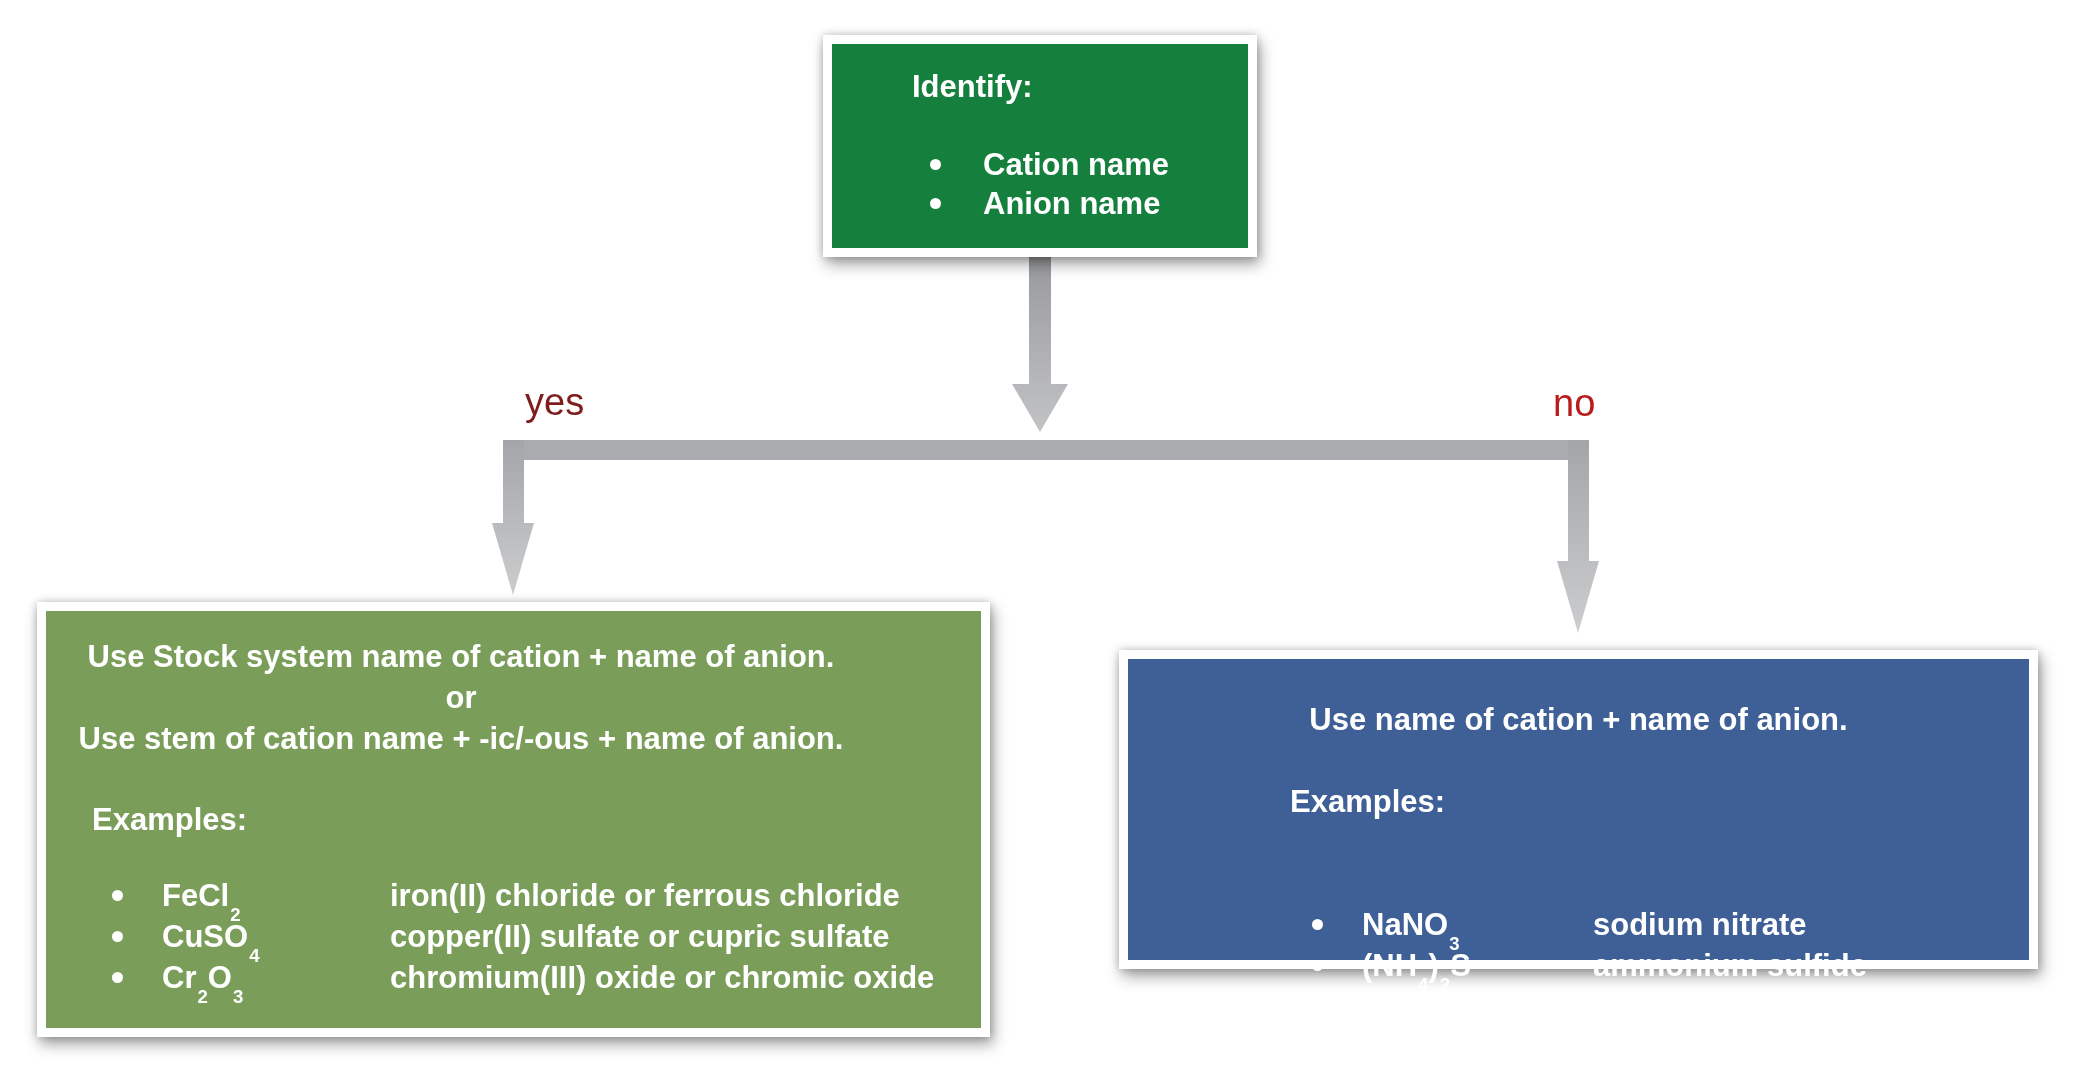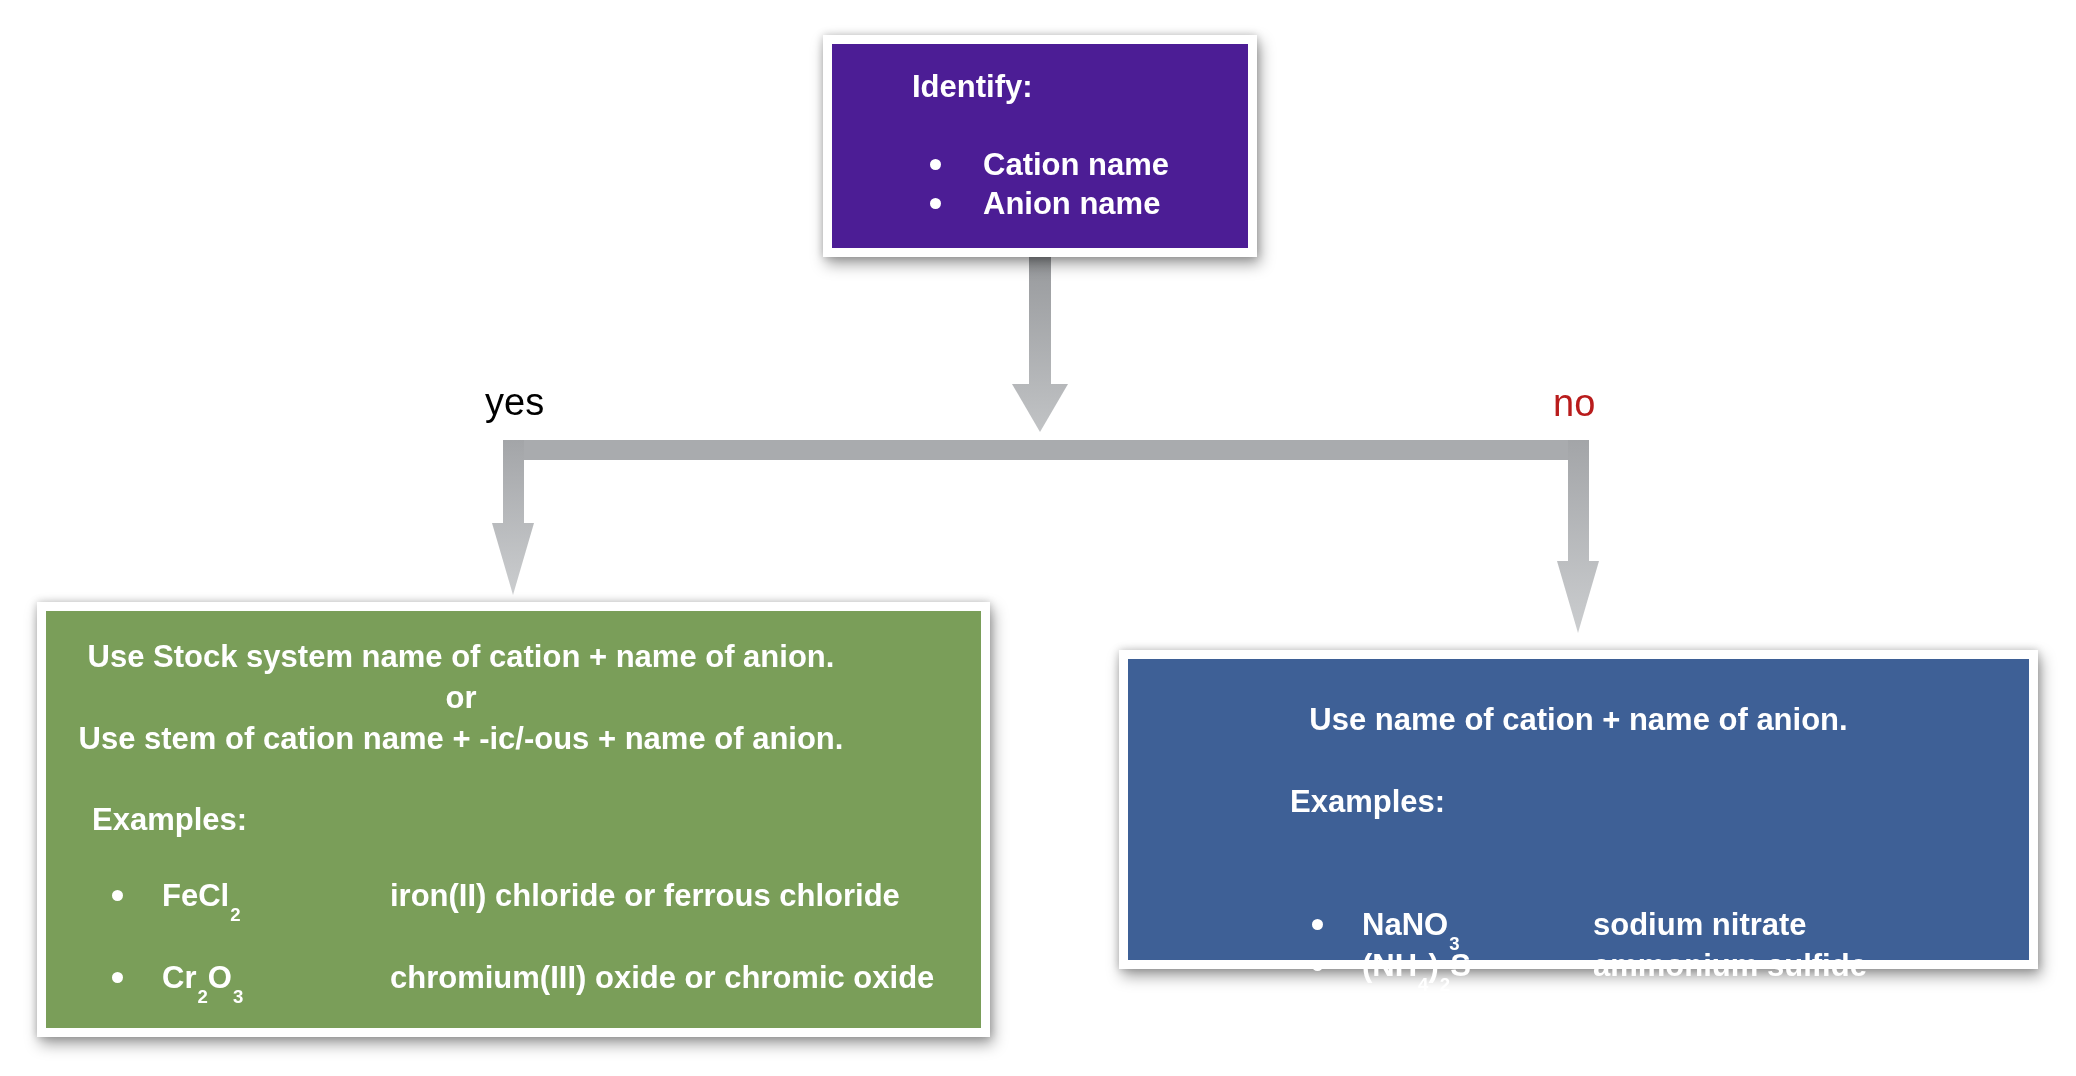--- a/index.html
+++ b/index.html
@@ -97,25 +97,25 @@
       <rect x="503" y="440" width="21" height="87" fill="url(#gLeft)"></rect>
       <polygon points="492,523 534,523 513,595" fill="url(#gLeft)"></polygon>
     </g>
     <g>
       <rect x="1568" y="440" width="21" height="125" fill="url(#gRight)"></rect>
       <polygon points="1557,561 1599,561 1578,633" fill="url(#gRight)"></polygon>
     </g>
   </svg>
 
 
-  <div class="branch-label" id="label-yes" style="color: #000000;">yes</div>
+  <div class="branch-label" id="label-yes" style="color: #7f1d1d; margin-left: 40px;">yes</div>
   <div class="branch-label" id="label-no" style="color: #b91c1c;">no</div>
 
   <div class="fbox" id="identify-box">
-    <div class="inner" style="background-color: #4c1d95;">
+    <div class="inner" style="background-color: #15803d;">
       <div class="btxt" id="identify-title">Identify:</div>
       <div class="id-row" style="top:100px;">
         <span class="dot"></span>
         <span class="id-txt">Cation name</span>
       </div>
       <div class="id-row" style="top:139px;">
         <span class="dot"></span>
         <span class="id-txt">Anion name</span>
       </div>
     </div>
@@ -125,20 +125,25 @@
     <div class="inner" style="background-color: rgb(122, 158, 89);">
       <div class="btxt multiline" id="yes-rules">Use Stock system name of cation + name of anion.
 or
 Use stem of cation name + -ic/-ous + name of anion.</div>
       <div class="btxt" id="yes-examples-label">Examples:</div>
 
       <div class="ex-row" style="top:264px;">
         <span class="dot"></span>
         <span class="ex-formula">FeCl<sub>2</sub></span>
         <span class="ex-name">iron(II) chloride or ferrous chloride</span>
+      </div>
+      <div class="ex-row" style="top:305px;">
+        <span class="dot"></span>
+        <span class="ex-formula">CuSO<sub>4</sub></span>
+        <span class="ex-name">copper(II) sulfate or cupric sulfate</span>
       </div>
       <div class="ex-row" style="top:346px;">
         <span class="dot"></span>
         <span class="ex-formula">Cr<sub>2</sub>O<sub>3</sub></span>
         <span class="ex-name">chromium(III) oxide or chromic oxide</span>
       </div>
     </div>
   </div>
 
   <div class="fbox box-blue" id="no-box">

